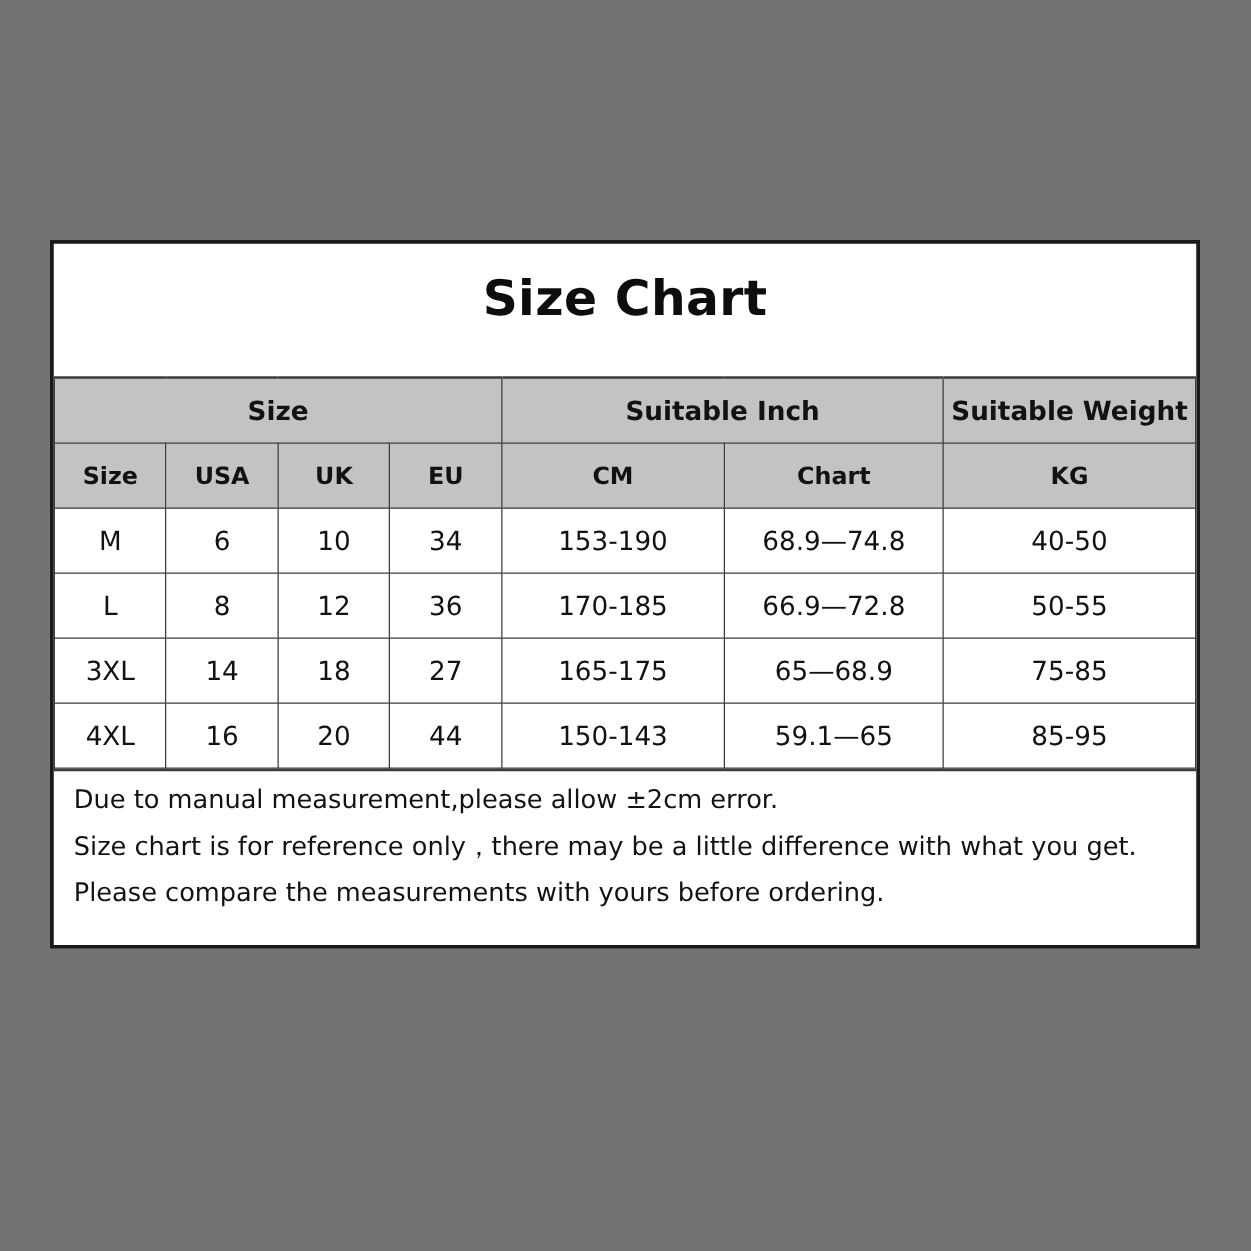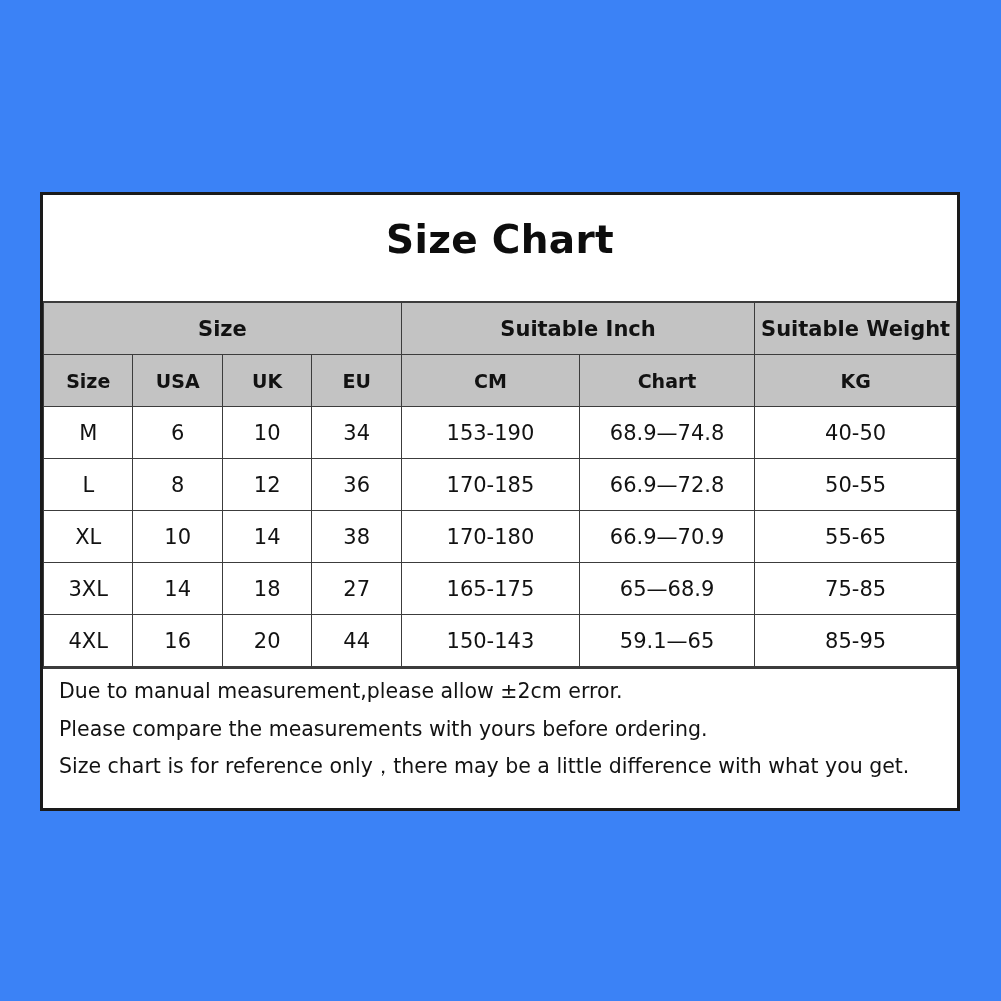--- a/index.html
+++ b/index.html
@@ -11,21 +11,21 @@
     height: 1001px;
     background: #ffffff;
     font-family: "DejaVu Sans", sans-serif;
     overflow: hidden;
   }
 
   .page {
     position: relative;
     width: 1001px;
     height: 1001px;
-    background: #3b82f6;
+    background: #737373;
   }
 
   .chart-card {
     position: absolute;
     left: 40px;
     top: 192px;
     width: 920px;
     box-sizing: border-box;
     border: 3px solid #1a1a1a;
     background: #ffffff;
@@ -146,29 +146,20 @@
         <tr class="data-row">
           <td>L</td>
           <td>8</td>
           <td>12</td>
           <td>36</td>
           <td>170-185</td>
           <td>66.9—72.8</td>
           <td>50-55</td>
         </tr>
         <tr class="data-row">
-          <td>XL</td>
-          <td>10</td>
-          <td>14</td>
-          <td>38</td>
-          <td>170-180</td>
-          <td>66.9—70.9</td>
-          <td>55-65</td>
-        </tr>
-        <tr class="data-row">
           <td>3XL</td>
           <td>14</td>
           <td>18</td>
           <td>27</td>
           <td>165-175</td>
           <td>65—68.9</td>
           <td>75-85</td>
         </tr>
         <tr class="data-row">
           <td>4XL</td>
@@ -177,18 +168,18 @@
           <td>44</td>
           <td>150-143</td>
           <td>59.1—65</td>
           <td>85-95</td>
         </tr>
       </tbody>
     </table>
 
     <div class="notes">
       <div class="note-line">Due to manual measurement,please allow ±2cm error.</div>
+      <div class="note-line">Size chart is for reference only，there may be a little difference with what you get.</div>
       <div class="note-line">Please compare the measurements with yours before ordering.</div>
-      <div class="note-line">Size chart is for reference only，there may be a little difference with what you get.</div>
     </div>
 
   </div>
 </div>
 
 </body></html>

